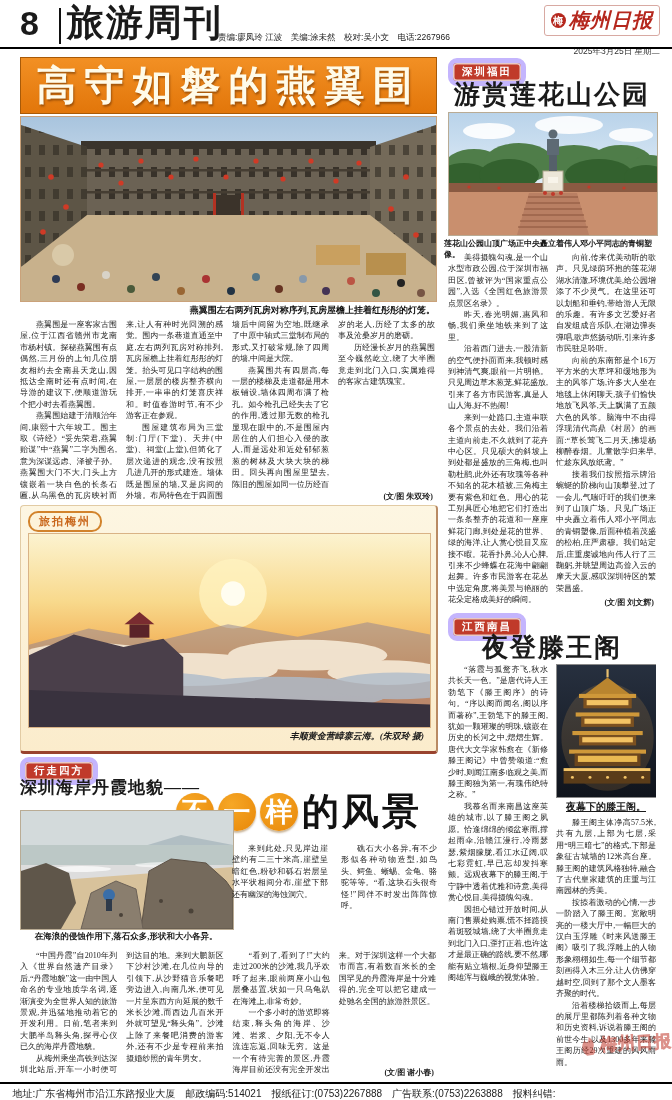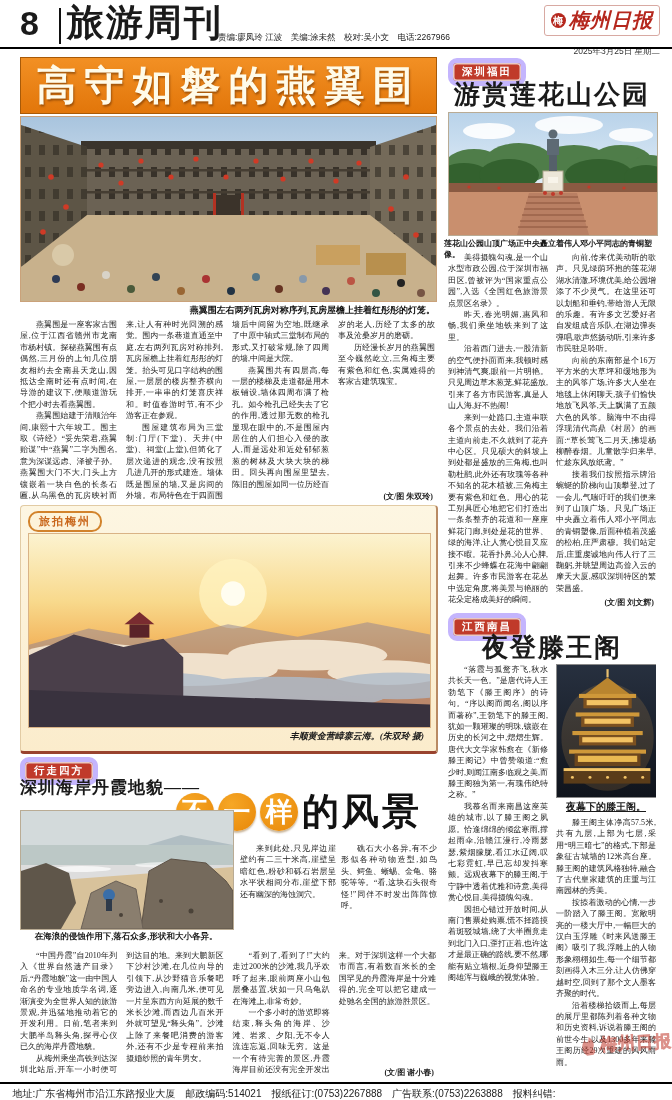--- a/index.html
+++ b/index.html
@@ -52,21 +52,21 @@
   .walk-badge{left:20px;top:757px;}
   .kicker{left:20px;top:776px;font-size:17px;font-weight:900;letter-spacing:1px;}
   .bigtitle{left:176px;top:793px;display:flex;align-items:center;gap:4px;}
   .circ{width:38px;height:38px;border-radius:50%;background:radial-gradient(circle at 35% 30%,#f6a726,#e88708);
         color:#fff;display:flex;align-items:center;justify-content:center;font-size:27px;font-weight:900;
         box-shadow:0 2px 2px rgba(120,70,0,.4);}
   .bigtitle .rest{font-size:37px;font-weight:900;letter-spacing:3px;color:#111;line-height:38px;}
   .rock-photo{left:20px;top:810px;width:212px;height:118px;border:1px solid #b9ab94;}
   .rock-caption{left:14px;top:931px;width:224px;text-align:center;font-size:8.5px;font-weight:bold;}
   .intro-col{top:843px;width:96px;height:102px;overflow:hidden;}
-  .intro-a{left:240px;} .intro-b{left:341px;}
+  .intro-a{left:232px;} .intro-b{left:341px;}
   .coast-text{left:20px;top:950px;width:416px;height:128px;column-count:4;column-gap:9px;column-fill:auto;overflow:hidden;}
 
   
   .lotus-badge{left:448px;top:58px;}
   .rc-title{width:212px;text-align:center;font-size:26px;font-weight:900;letter-spacing:2px;}
   .lotus-title{left:446px;top:77px;}
   .statue-photo{left:448px;top:112px;width:208px;height:122px;border:1px solid #b9ab94;}
   .lotus-caption{left:444px;top:238px;width:216px;text-align:left;font-size:8px;font-weight:bold;}
   .lotus-text{left:448px;top:252px;width:208px;height:356px;column-count:2;column-gap:8px;column-fill:auto;overflow:hidden;}
 
@@ -175,21 +175,21 @@
       </g>
     </svg>
   </div>
   <div class="abs caption main-caption">燕翼围左右两列瓦房对称序列,瓦房屋檐上挂着红彤彤的灯笼。</div>
 
   <div class="abs coltext main-text">
     <p>燕翼围是一座客家古围屋,位于江西省赣州市龙南市杨村镇。探秘燕翼围有点偶然,三月份的上旬几位朋友相约去全南县天龙山,因抵达全南时还有点时间,在导游的建议下,便顺道游玩个把小时去看燕翼围。</p>
     <p>燕翼围始建于清顺治年间,康熙十六年竣工。围主取《诗经》“妥先荣君,燕翼贻谋”中“燕翼”二字为围名,意为深谋远虑、泽被子孙。燕翼围大门不大,门头上方镶嵌着一块白色的长条石匾,从乌黑色的瓦房映衬而来,让人有种时光回溯的感觉。围内一条巷道直通至中庭,左右两列瓦房对称排列,瓦房屋檐上挂着红彤彤的灯笼。抬头可见口字结构的围屋,一层层的楼房整齐横向排开,一串串的灯笼喜庆祥和。时值春游时节,有不少游客正在参观。</p>
     <p>围屋建筑布局为三堂制:门厅(下堂)、天井(中堂)、祠堂(上堂),但简化了层次递进的观念,没有按照几进几开的形式建造。墙体既是围屋的墙,又是房间的外墙。布局特色在于四面围墙后中间留为空地,既继承了中原中轴式三堂制布局的形式,又打破常规,除了四周的墙,中间是大院。</p>
     <p>燕翼围共有四层高,每一层的楼梯及走道都是用木板铺设,墙体四周布满了枪孔。如今枪孔已经失去了它的作用,透过那无数的枪孔显现在眼中的,不是围屋内居住的人们担心入侵的敌人,而是远处和近处郁郁葱葱的树林及大块大块的梯田。回头再向围屋里望去,陈旧的围屋如同一位历经百岁的老人,历经了太多的故事及沧桑岁月的磨砺。</p>
-    <p>历经漫长岁月的燕翼围至今巍然屹立,三角梅主要有紫色和红色,实属难得的客家古建筑瑰宝。</p>
+    <p>历经漫长岁月的燕翼围至今巍然屹立,绕了大半圈竟走到北门入口,实属难得的客家古建筑瑰宝。</p>
     <span class="author">(文/图 朱双玲)</span>
   </div>
 
   <div class="abs panel">
     <span class="panel-badge">旅拍梅州</span>
     <div class="photo panel-photo">
       <svg viewBox="0 0 403 188" preserveAspectRatio="none" aria-hidden="true">
         <defs>
           <linearGradient id="sun1" x1="0" y1="0" x2="0" y2="1">
             <stop offset="0" stop-color="#fcf3d0"></stop>

